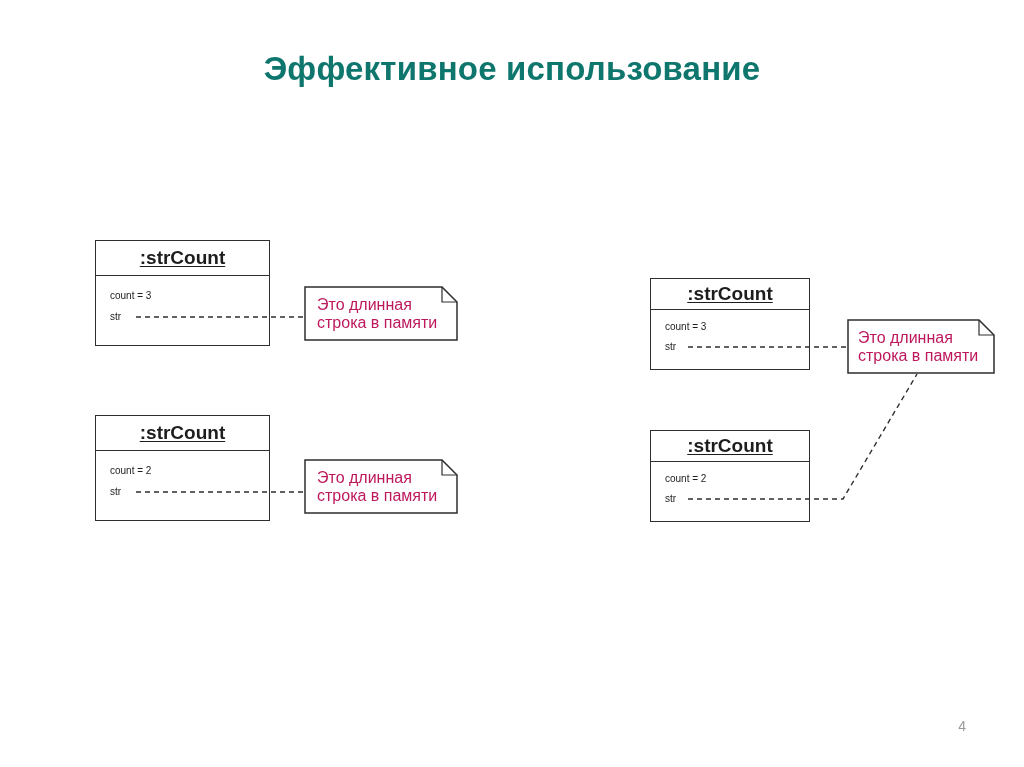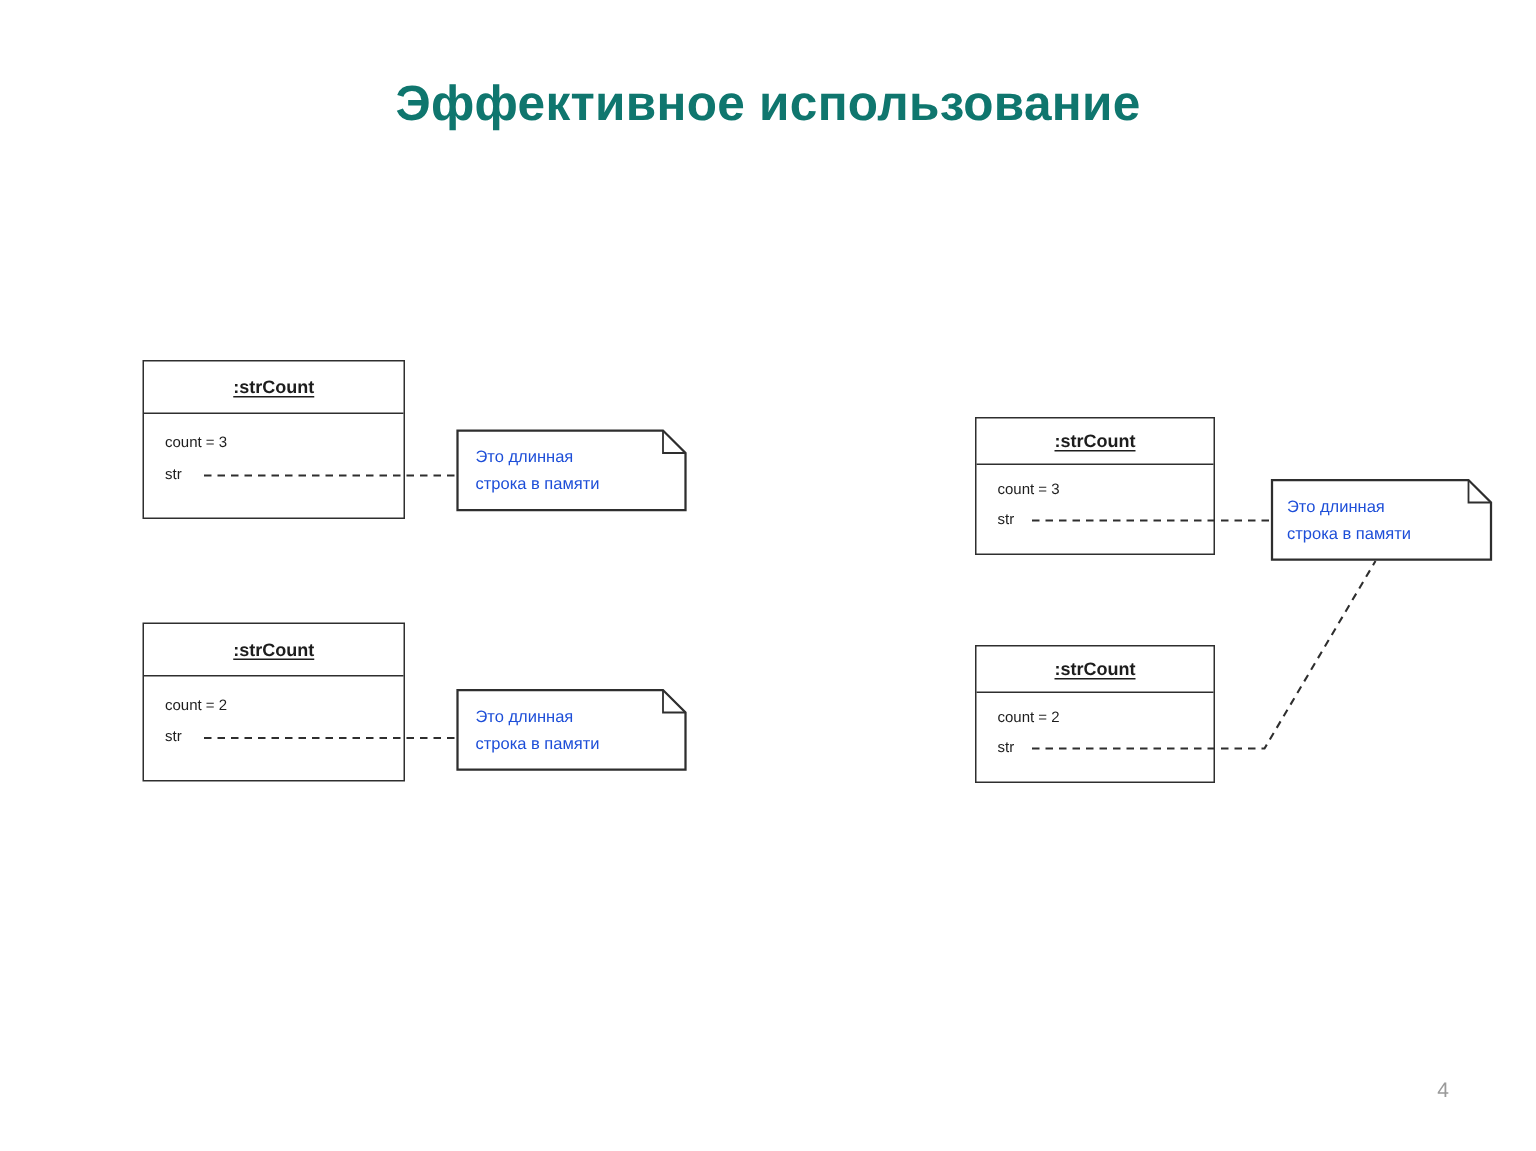--- a/index.html
+++ b/index.html
@@ -17,41 +17,41 @@
   }
   .title-line{display:block;}
 
   
   .uml-box{
     position:absolute;background:#ffffff;border:1.6px solid #2e2e2e;
     z-index:4;box-sizing:border-box;color:#1d1d1d;
   }
   .uml-header{
     border-bottom:1.6px solid #2e2e2e;display:flex;align-items:center;justify-content:center;
-    font-weight:bold;font-size:12px;text-decoration:underline;text-underline-offset:2px;
+    font-weight:bold;font-size:19px;text-decoration:underline;text-underline-offset:2px;
   }
   .uml-box.tall .uml-header{height:34px;}
   .uml-box.short .uml-header{height:30px;}
   .uml-body{font-size:10px;}
   .uml-box.tall .uml-body{padding:9px 14px;}
   .uml-box.short .uml-body{padding:7px 14px;}
   .uml-box.tall .uml-field{line-height:21px;}
   .uml-box.short .uml-field{line-height:20px;}
 
   
   .overlay{
     position:absolute;top:0;left:0;z-index:5;pointer-events:none;
   }
   .note-shape{fill:#ffffff;stroke:#2e2e2e;stroke-width:1.5;}
   .note-fold{fill:none;stroke:#2e2e2e;stroke-width:1.2;}
   .dash{fill:none;stroke:#2e2e2e;stroke-width:1.4;stroke-dasharray:5 4;}
 
   
   .note-text{
-    position:absolute;z-index:6;font-size:11px;line-height:18px;color:#1d4ed8;
+    position:absolute;z-index:6;font-size:16px;line-height:18px;color:#be185d;
   }
 
   
   .page-number{
     position:absolute;top:718px;right:58px;font-size:14px;color:#9a9a9a;
   }
 </style>
 </head>
 <body>
 

